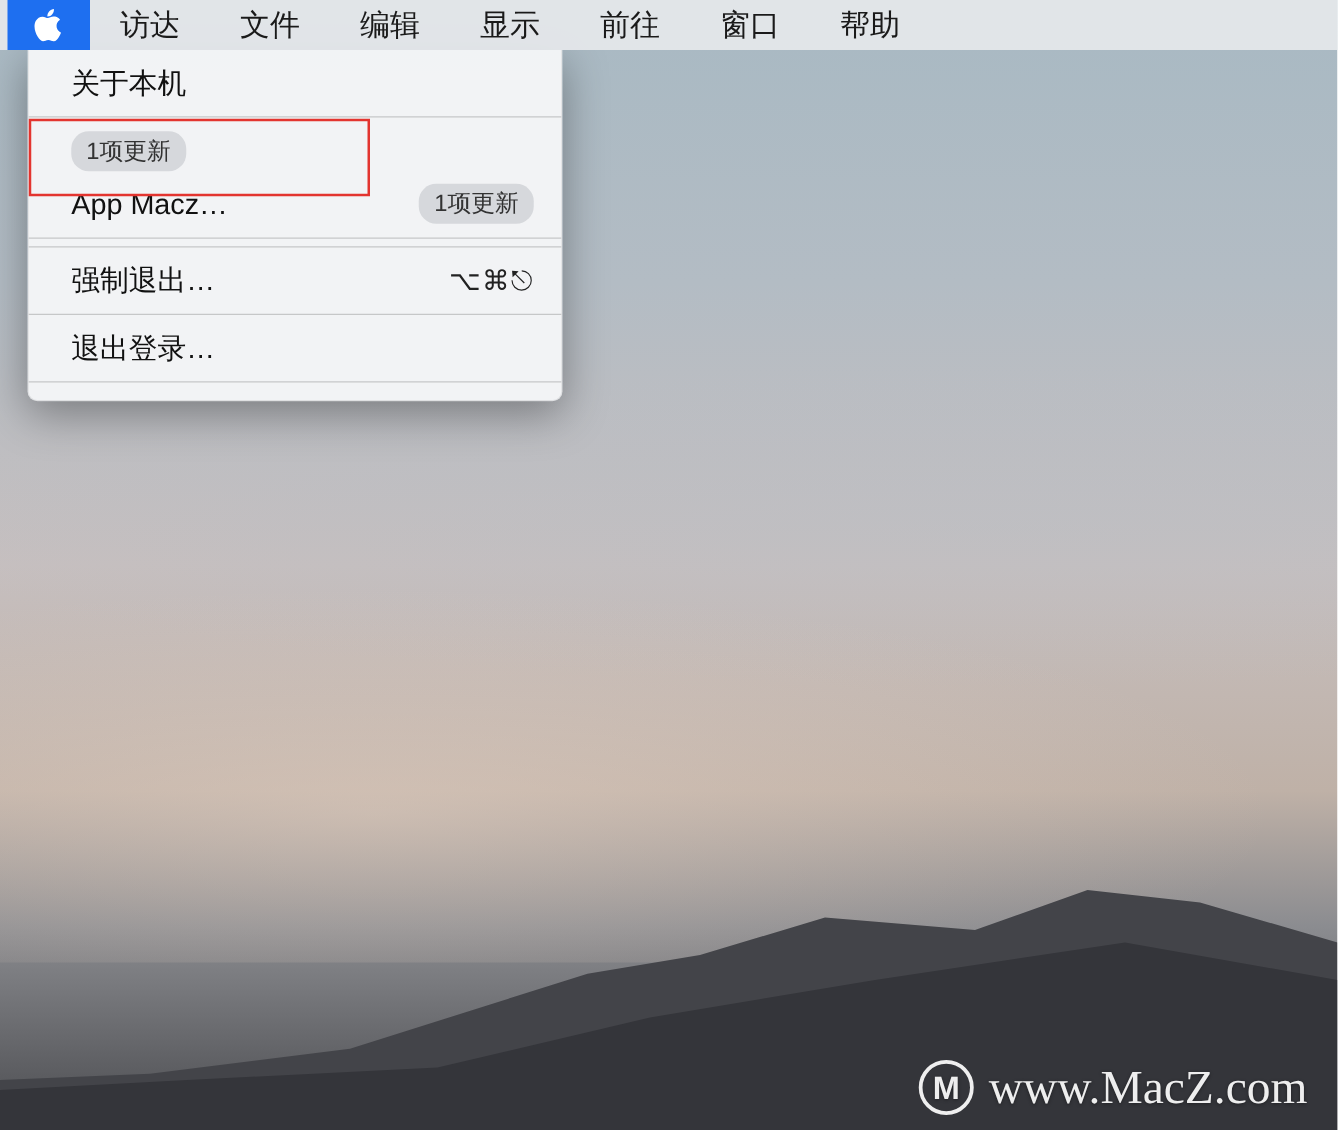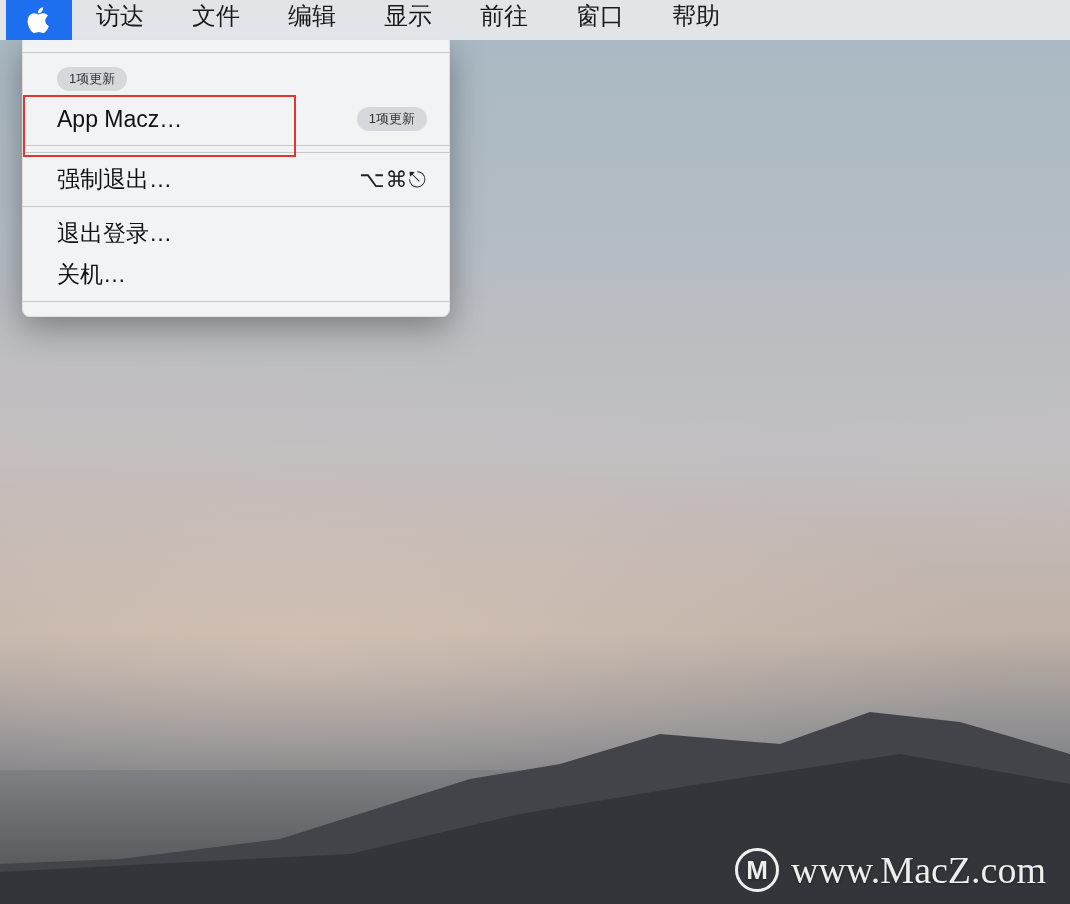--- a/index.html
+++ b/index.html
@@ -48,21 +48,21 @@
     align-items: center;
     justify-content: center;
     background: #1e6ff0;
     color: #fff;
     cursor: default;
   }
   .menubar .menu-item {
     padding: 0 24px;
     height: 40px;
     display: flex;
-    align-items: flex-start;
+    align-items: center;
     cursor: default;
   }
   .dropdown {
     position: absolute;
     left: 22px;
     top: 40px;
     width: 428px;
     background: rgba(244,245,247,0.97);
     border: 1px solid rgba(0,0,0,0.08);
     border-top: none;
@@ -81,21 +81,21 @@
     min-height: 40px;
     cursor: default;
   }
   .dropdown .row .label { white-space: nowrap; }
   .dropdown .sep {
     height: 1px;
     margin: 6px 0;
     background: rgba(0,0,0,0.18);
   }
   .badge {
-    font-size: 13px;
+    font-size: 19px;
     color: #333;
     background: #d6d8dc;
     border-radius: 14px;
     padding: 3px 12px;
   }
   .shortcut {
     font-size: 22px;
     color: #222;
     font-family: -apple-system, Arial, sans-serif;
     letter-spacing: 1px;
@@ -172,40 +172,40 @@
       </div>
     <div class="menu-item">
         <span>窗口</span>
       </div>
     <div class="menu-item">
         <span>帮助</span>
       </div>
   </div>
 
   <div class="dropdown">
+    <div class="row">
+      <span class="label">关于本机</span>
+    </div>
     <div class="sep"></div>
     <div class="row">
       <span class="badge">1项更新</span>
     </div>
     <div class="row">
       <span class="label">App Macz…</span>
       <span class="badge">1项更新</span>
     </div>
     <div class="sep"></div>
     <div class="sep"></div>
     <div class="row">
       <span class="label">强制退出…</span>
       <span class="shortcut">⌥⌘⎋</span>
     </div>
     <div class="sep"></div>
     <div class="row">
       <span class="label">退出登录…</span>
-    </div>
-    <div class="row">
-      <span class="label">关机…</span>
     </div>
     <div class="sep"></div>
   </div>
 
   <div class="highlight-box"></div>
 
   <div class="watermark">
     <div class="logo">
         <span>M</span>
       </div>

